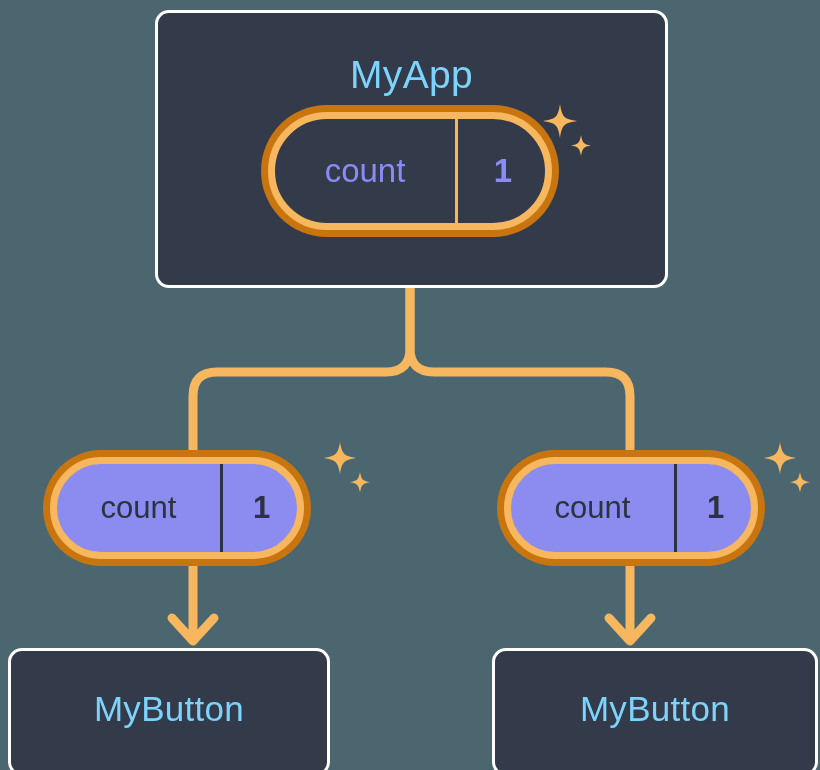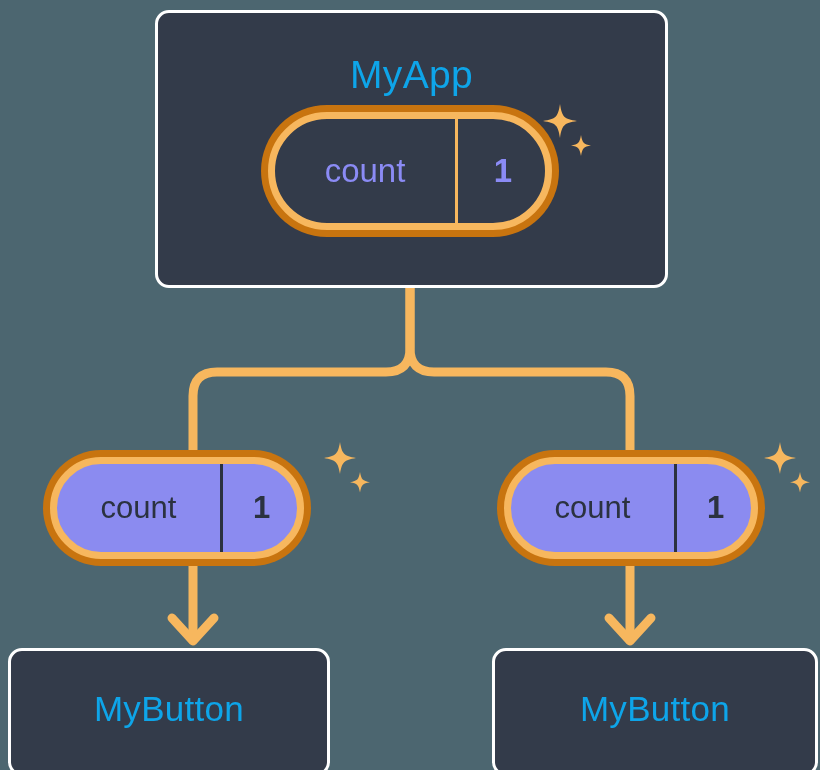--- a/index.html
+++ b/index.html
@@ -26,21 +26,21 @@
     box-sizing: border-box;
     background: #333b4a;
     border: 3px solid #ffffff;
     border-radius: 14px;
   }
   .node-title {
     position: absolute;
     left: 0;
     right: 0;
     text-align: center;
-    color: #0ea5e9;
+    color: #7dd3fc;
     font-weight: 400;
     letter-spacing: 0.3px;
     white-space: nowrap;
   }
 
   #app-box { left: 155px; top: 10px; width: 513px; height: 278px; }
   #app-title { top: 40px; font-size: 39px; }
 
   #btn-left-box  { left: 8px;   top: 648px; width: 322px; height: 128px; }
   #btn-right-box { left: 492px; top: 648px; width: 326px; height: 128px; }

